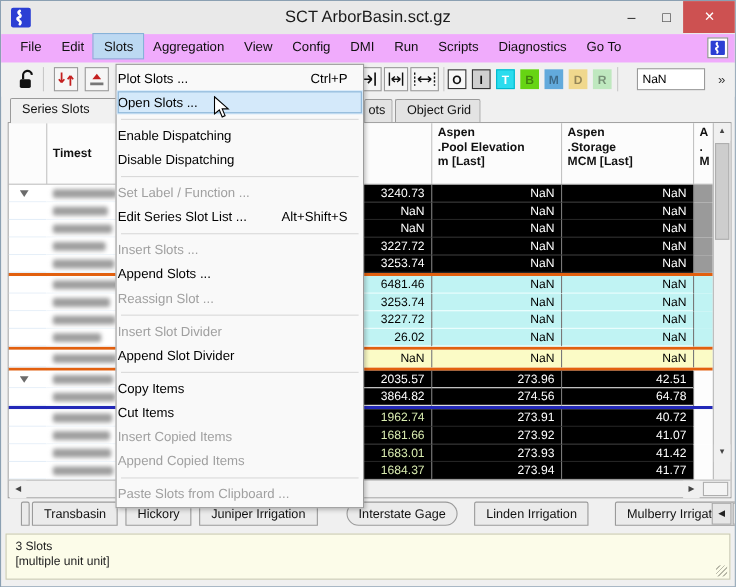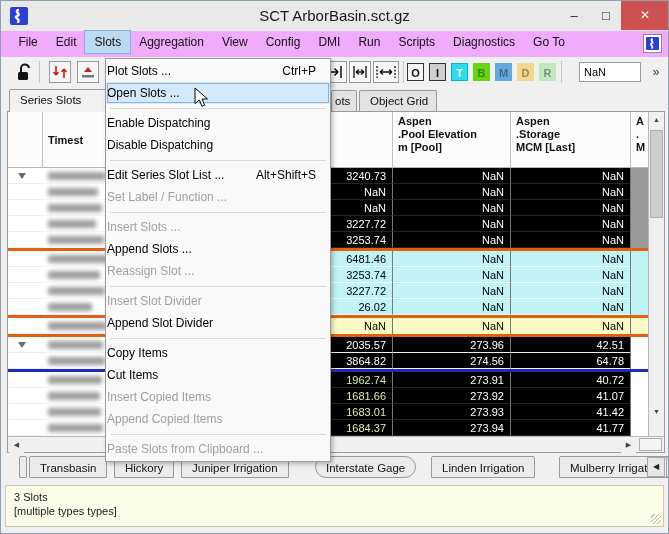--- a/index.html
+++ b/index.html
@@ -178,21 +178,21 @@
     </div>
 
   <div id="table">
     <div id="thead">
       <div id="h-gutter" class="hcell"></div>
       <div id="h-time" class="hcell">Timest</div>
       <div id="h-colA" class="hcell"></div>
       <div id="h-colB" class="hcell">
           <div>Aspen</div>
           <div>.Pool Elevation</div>
-          <div>m [Pool]</div>
+          <div>m [Last]</div>
         </div>
       <div id="h-colC" class="hcell">
           <div>Aspen</div>
           <div>.Storage</div>
           <div>MCM [Last]</div>
         </div>
       <div id="h-colD" class="hcell">
           <div>A</div>
           <div>.</div>
           <div>M</div>
@@ -381,22 +381,22 @@
     </div>
   </div>
 
   <div id="slots-menu">
       <div class="m-item"><span>Plot Slots ...</span><span class="m-shortcut">Ctrl+P</span></div>
       <div class="m-item highlight"><span>Open Slots ...</span></div>
       <div class="m-sep"></div>
       <div class="m-item"><span>Enable Dispatching</span></div>
       <div class="m-item"><span>Disable Dispatching</span></div>
       <div class="m-sep"></div>
+      <div class="m-item disabled"><span>Set Label / Function ...</span></div>
       <div class="m-item"><span>Edit Series Slot List ...</span><span class="m-shortcut">Alt+Shift+S</span></div>
-      <div class="m-item disabled"><span>Set Label / Function ...</span></div>
       <div class="m-sep"></div>
       <div class="m-item disabled"><span>Insert Slots ...</span></div>
       <div class="m-item"><span>Append Slots ...</span></div>
       <div class="m-item disabled"><span>Reassign Slot ...</span></div>
       <div class="m-sep"></div>
       <div class="m-item disabled"><span>Insert Slot Divider</span></div>
       <div class="m-item"><span>Append Slot Divider</span></div>
       <div class="m-sep"></div>
       <div class="m-item"><span>Copy Items</span></div>
       <div class="m-item"><span>Cut Items</span></div>
@@ -414,17 +414,17 @@
 
   <div id="bottabs">
     <div id="btab-sliver" class="btab"></div>
     <span id="bottab-items"><div class="btab" style="left: 11px;">Transbasin</div><div class="btab" style="left: 96px;">Hickory</div><div class="btab" style="left: 163px;">Juniper Irrigation</div><div class="btab" style="left: 297px; border-radius: 11px;">Interstate Gage</div><div class="btab" style="left: 413px;">Linden Irrigation</div><div class="btab" style="left: 541px;">Mulberry Irrigation</div></span>
     <div id="tab-arrow-left" class="tab-arrow">◀</div>
     <div id="tab-arrow-right" class="tab-arrow">▶</div>
   </div>
 
   <div id="status">
     <div>3 Slots</div>
-    <div>[multiple types types]</div>
+    <div>[multiple unit unit]</div>
     <div id="grip"></div>
   </div>
 
 </div>
 
 </body></html>

